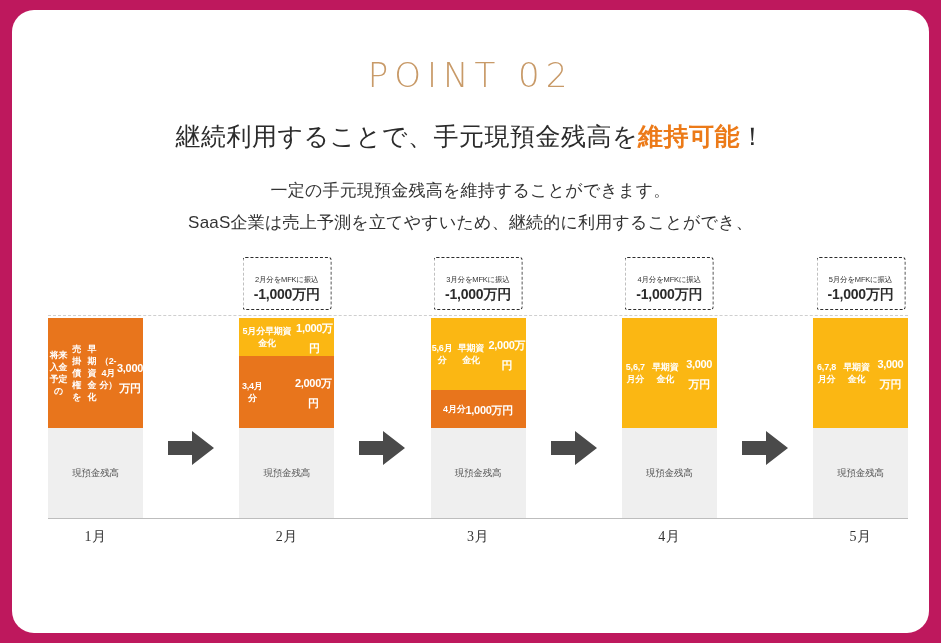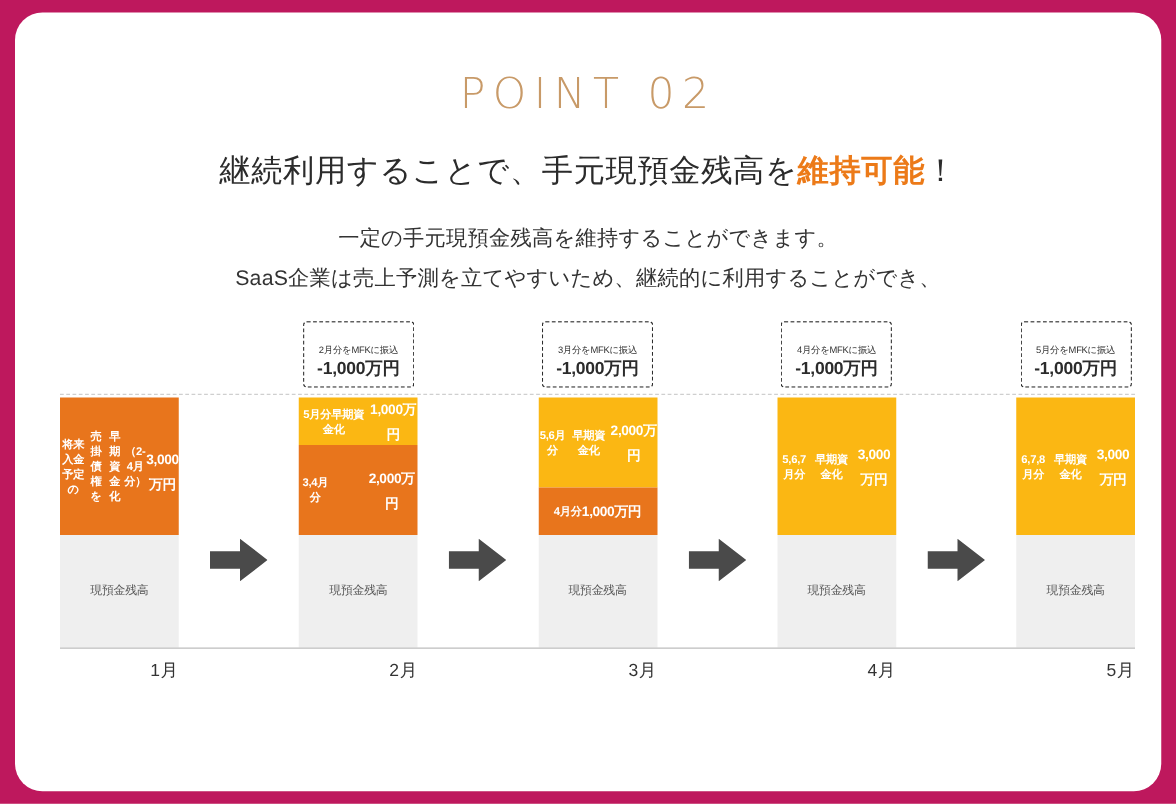--- a/index.html
+++ b/index.html
@@ -158,24 +158,25 @@
   .arrow svg { display: block; width: 46px; height: 34px; }
 
   .months {
     position: absolute;
     left: 0; top: 268px; width: 860px;
     display: flex;
     justify-content: space-between;
   }
   .month {
     width: 95px;
-    text-align: right;
+    text-align: center;
     font-size: 14px;
     color: #333333;
     letter-spacing: 0.5px;
+    font-family: Liberation Serif, serif;
   }
 
   .footnote {
     position: absolute;
     left: 0; top: 572px; width: 917px;
     text-align: center;
     font-size: 12px;
     color: #3a3a3a;
     letter-spacing: -0.1px;
     white-space: nowrap;

